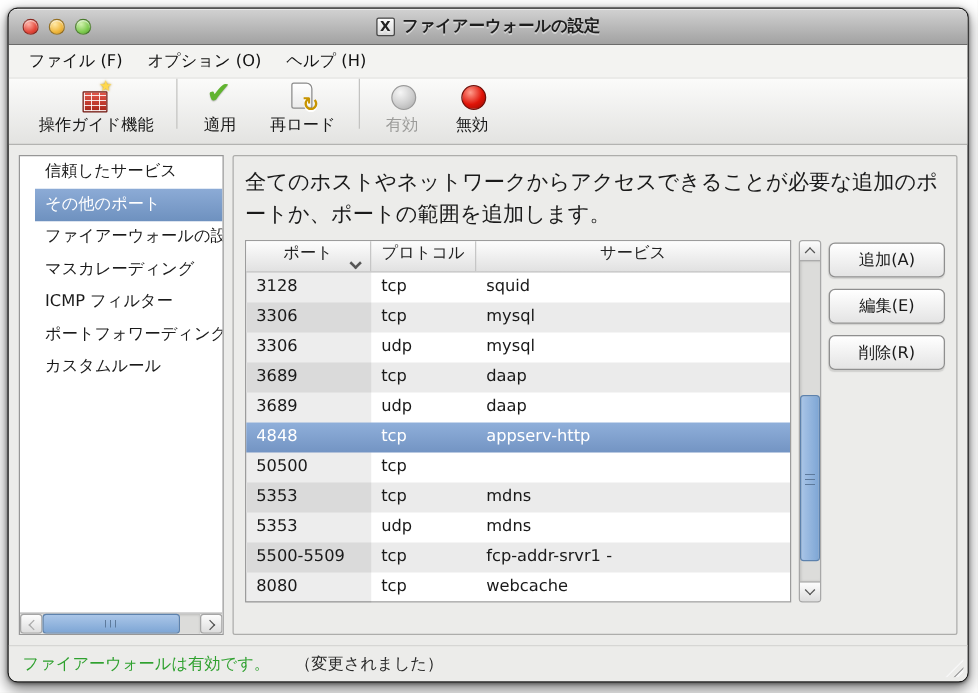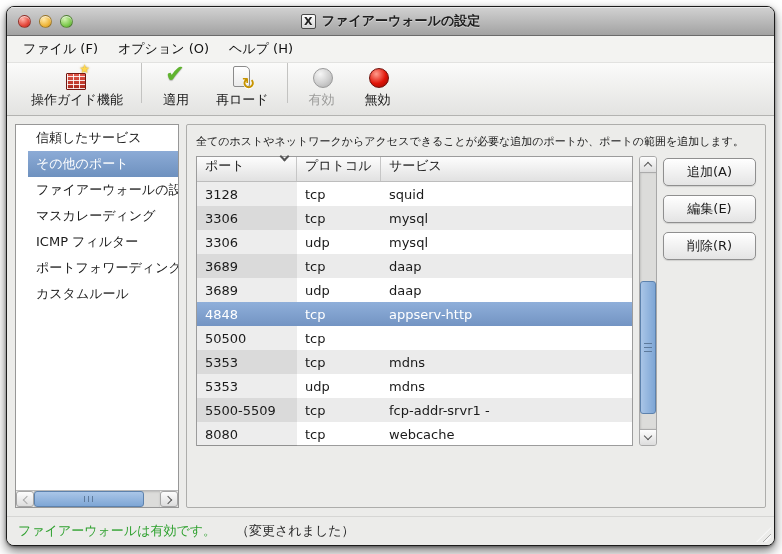--- a/index.html
+++ b/index.html
@@ -80,25 +80,25 @@
   .hthumb::after { content:""; position:absolute; left:50%; top:4px; bottom:4px; width:10px; margin-left:-5px;
     background:repeating-linear-gradient(90deg,#5d7a9c 0 1px, transparent 1px 4px); }
   .chev { position:absolute; width:6px; height:6px; border-right:1.5px solid #555; border-bottom:1.5px solid #555; }
   .chev.left  { left:7px; top:5px; transform:rotate(135deg); }
   .chev.right { left:4px; top:5px; transform:rotate(-45deg); }
   .chev.up    { left:4.5px; top:6px;  transform:rotate(-135deg); }
   .chev.down  { left:4.5px; top:3px;  transform:rotate(45deg); }
   .sbtn.dim .chev { border-color:#aaa; }
   
   .main-panel { flex:1; border:1px solid #adadab; border-radius:2px; background:#ececea; padding:8px 9px; display:flex; flex-direction:column; min-width:0; }
-  .desc { font-size:11px; line-height:1.55; color:#1a1a1a; margin-bottom:6px; }
+  .desc { font-size:17px; line-height:1.55; color:#1a1a1a; margin-bottom:6px; }
   .table-zone { display:flex; gap:6px; }
   .table-wrap { flex:1; border:1px solid #9c9c9c; background:#fff; display:flex; flex-direction:column; height:290px; min-width:0; }
   .thead { flex:0 0 25px; display:flex; background:linear-gradient(#fdfdfd,#e1e1e1); border-bottom:1px solid #bdbdbd; font-size:13px; color:#222; }
-  .th { display:flex; padding:0 8px; border-right:1px solid #c6c6c6; }
+  .th { display:flex; align-items:center; padding:0 8px; border-right:1px solid #c6c6c6;flex-direction:column; }
   .th:last-child { border-right:none; }
   .col-port { flex:0 0 100px; } .col-proto { flex:0 0 84px; } .col-svc { flex:1; min-width:0; }
   .sortchev { width:7px; height:7px; border-right:2px solid #555; border-bottom:2px solid #555; transform:rotate(45deg); margin-left:auto; margin-top:-4px; }
   .tbody { flex:1; }
   .tr { display:flex; height:24px; font-size:13px; color:#1a1a1a; }
   .tr.even { background:#ebebeb; }
   .td { display:flex; align-items:center; padding:0 8px; overflow:hidden; white-space:nowrap; }
   .td.col-port { background:rgba(0,0,0,.07); }
   .tr.selected { background:linear-gradient(#8fafda,#7394c3); color:#fff; }
   .tr.selected .td.col-port { background:transparent; }

